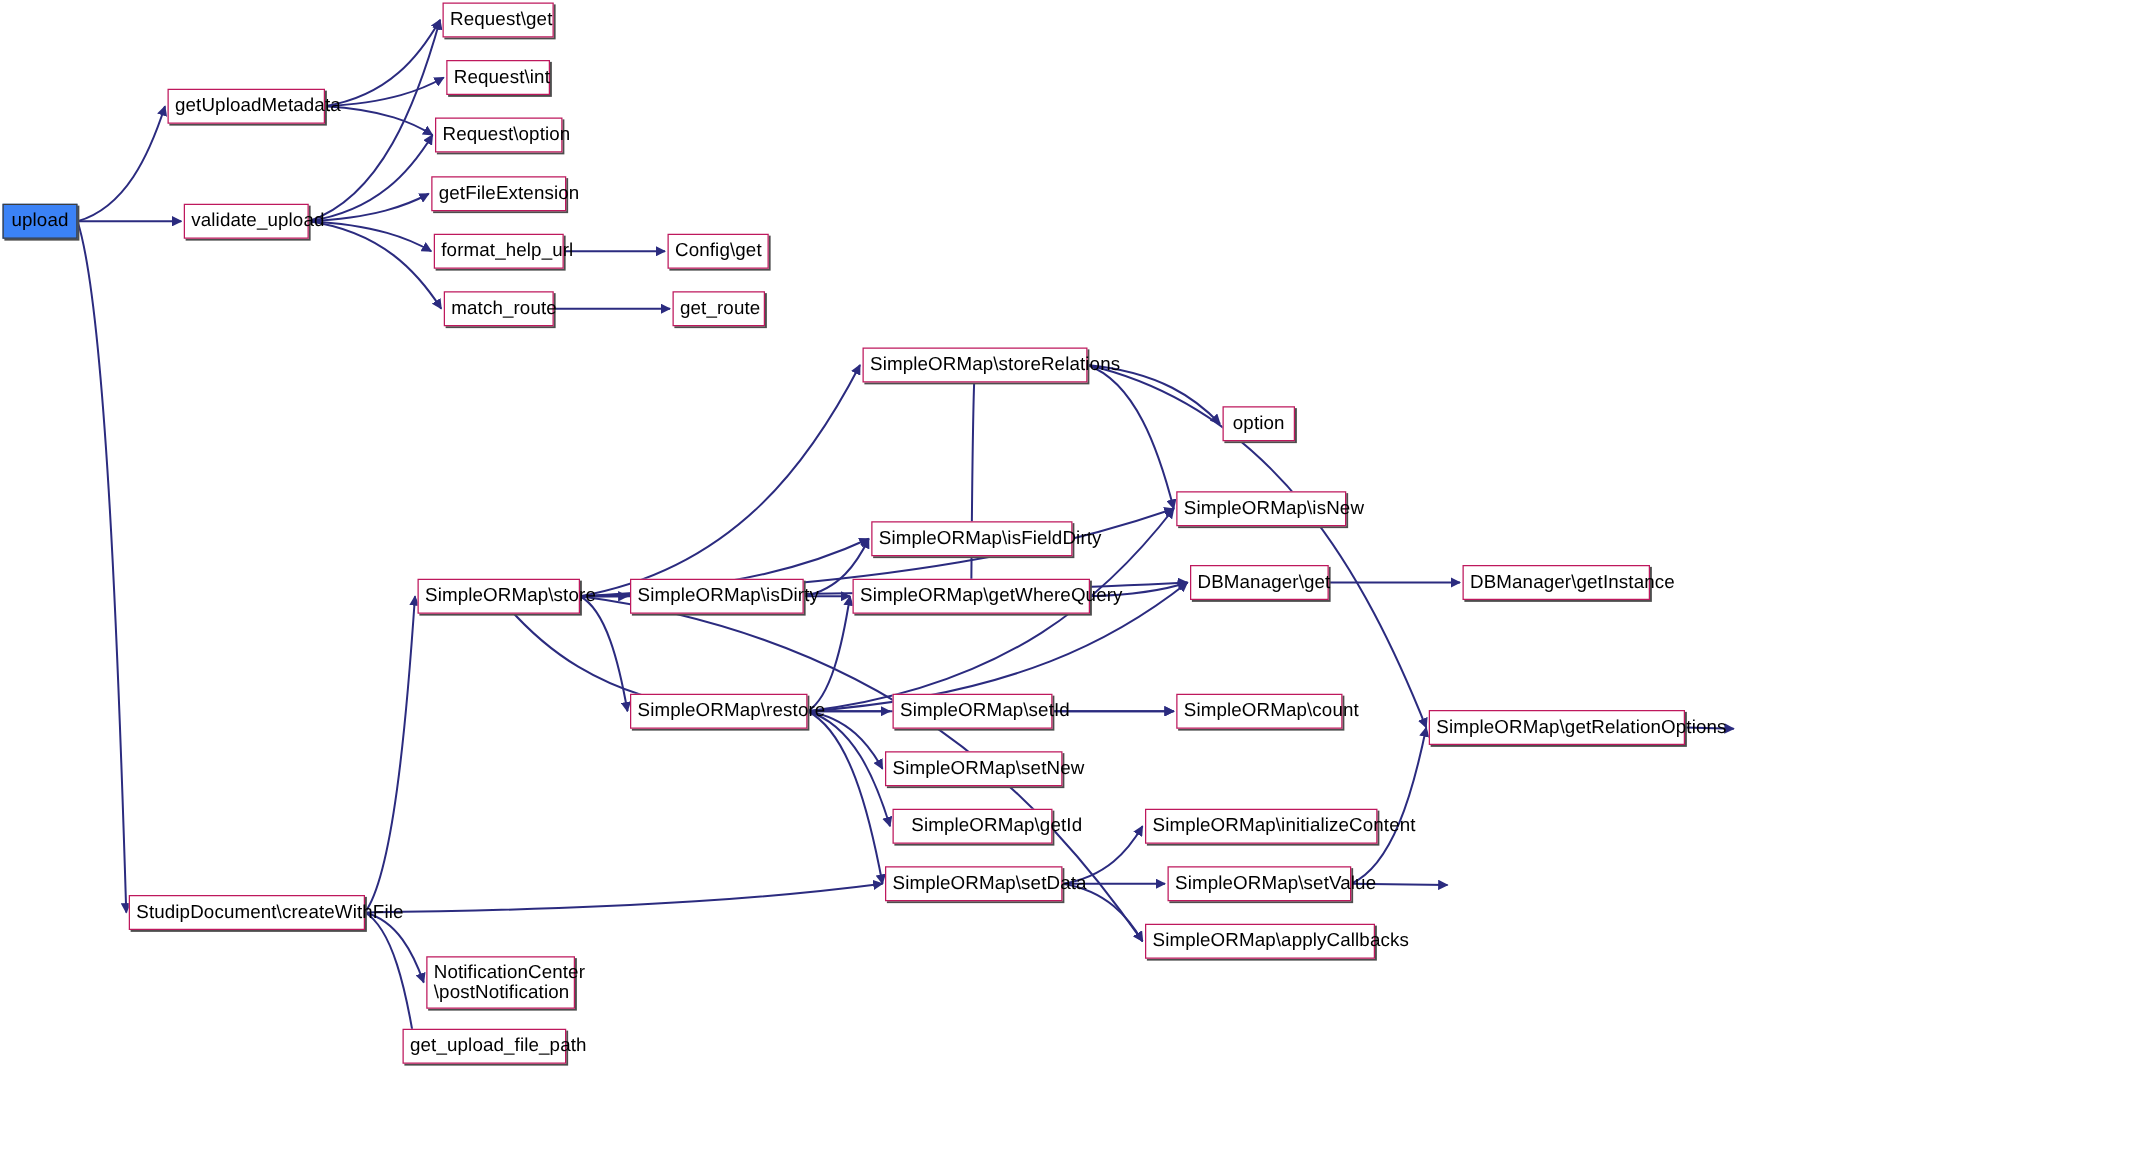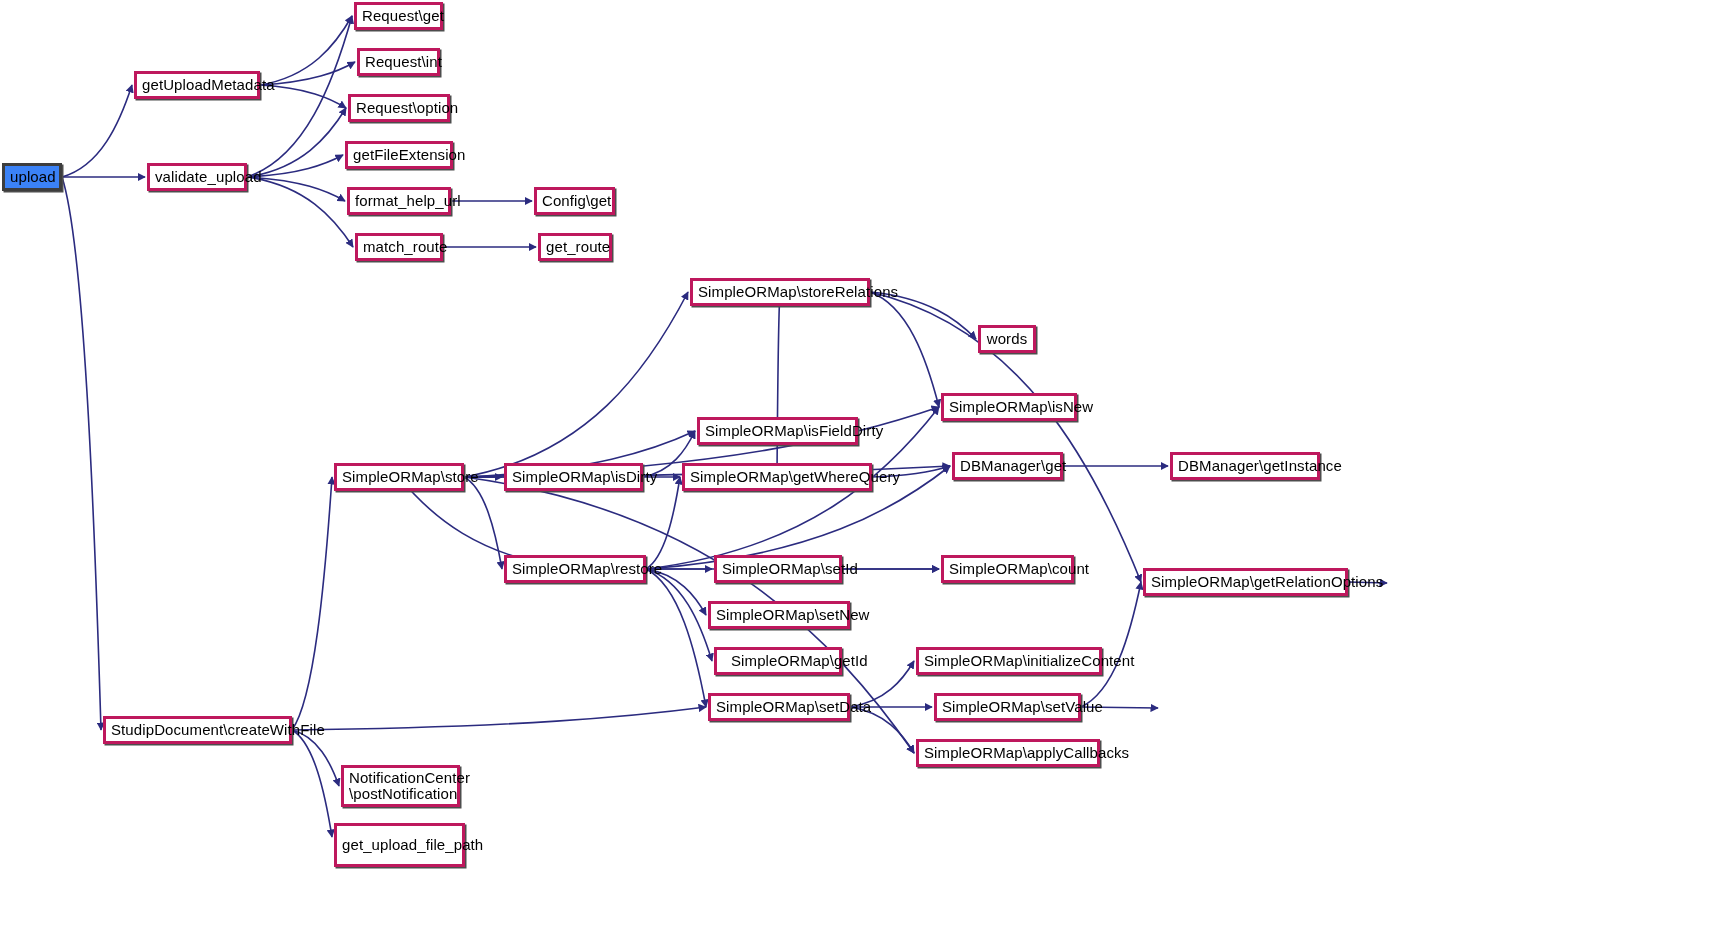--- a/index.html
+++ b/index.html
@@ -22,21 +22,21 @@
     left: 0;
     top: 0;
     width: 1725px;
     height: 940px;
     pointer-events: none;
   }
   .node {
     position: absolute;
     box-sizing: border-box;
     background: #ffffff;
-    border: 3px solid #be185d;
+    border: 1px solid #be185d;
     box-shadow: 1.5px 1.5px 0 0 #4d4d4d;
     color: #000000;
     font-family: "Liberation Sans", sans-serif;
     font-size: 15px;
     line-height: 1.08;
     letter-spacing: 0.1px;
     display: flex;
     align-items: center;
     justify-content: center;
     text-align: center;
@@ -118,35 +118,35 @@
     <div class="node" style="left: 147px; top: 163px; width: 100px; height: 28px;"><span class="node-label">validate_upload</span></div>
     <div class="node" style="left: 354px; top: 2px; width: 89px; height: 28px;"><span class="node-label">Request\get</span></div>
     <div class="node" style="left: 357px; top: 48px; width: 83px; height: 28px;"><span class="node-label">Request\int</span></div>
     <div class="node" style="left: 348px; top: 94px; width: 102px; height: 28px;"><span class="node-label">Request\option</span></div>
     <div class="node" style="left: 345px; top: 141px; width: 108px; height: 28px;"><span class="node-label">getFileExtension</span></div>
     <div class="node" style="left: 347px; top: 187px; width: 104px; height: 28px;"><span class="node-label">format_help_url</span></div>
     <div class="node" style="left: 355px; top: 233px; width: 88px; height: 28px;"><span class="node-label">match_route</span></div>
     <div class="node" style="left: 534px; top: 187px; width: 81px; height: 28px;"><span class="node-label">Config\get</span></div>
     <div class="node" style="left: 538px; top: 233px; width: 74px; height: 28px;"><span class="node-label">get_route</span></div>
     <div class="node" style="left: 690px; top: 278px; width: 180px; height: 28px;"><span class="node-label">SimpleORMap\storeRelations</span></div>
-    <div class="node" style="left: 978px; top: 325px; width: 58px; height: 28px;"><span class="node-label">words</span></div>
+    <div class="node" style="left: 978px; top: 325px; width: 58px; height: 28px;"><span class="node-label">option</span></div>
     <div class="node" style="left: 941px; top: 393px; width: 136px; height: 28px;"><span class="node-label">SimpleORMap\isNew</span></div>
     <div class="node" style="left: 697px; top: 417px; width: 161px; height: 28px;"><span class="node-label">SimpleORMap\isFieldDirty</span></div>
     <div class="node" style="left: 334px; top: 463px; width: 130px; height: 28px;"><span class="node-label">SimpleORMap\store</span></div>
     <div class="node" style="left: 504px; top: 463px; width: 139px; height: 28px;"><span class="node-label">SimpleORMap\isDirty</span></div>
     <div class="node" style="left: 682px; top: 463px; width: 190px; height: 28px;"><span class="node-label">SimpleORMap\getWhereQuery</span></div>
     <div class="node" style="left: 952px; top: 452px; width: 111px; height: 28px;"><span class="node-label">DBManager\get</span></div>
     <div class="node" style="left: 1170px; top: 452px; width: 150px; height: 28px;"><span class="node-label">DBManager\getInstance</span></div>
     <div class="node" style="left: 504px; top: 555px; width: 142px; height: 28px;"><span class="node-label">SimpleORMap\restore</span></div>
     <div class="node" style="left: 714px; top: 555px; width: 128px; height: 28px;"><span class="node-label">SimpleORMap\setId</span></div>
     <div class="node" style="left: 941px; top: 555px; width: 133px; height: 28px;"><span class="node-label">SimpleORMap\count</span></div>
     <div class="node" style="left: 1143px; top: 568px; width: 205px; height: 28px;"><span class="node-label">SimpleORMap\getRelationOptions</span></div>
     <div class="node" style="left: 708px; top: 601px; width: 142px; height: 28px;"><span class="node-label">SimpleORMap\setNew</span></div>
     <div class="node" style="left: 714px; top: 647px; width: 128px; height: 28px; padding-left: 14px;"><span class="node-label">SimpleORMap\getId</span></div>
     <div class="node" style="left: 916px; top: 647px; width: 186px; height: 28px; text-align: right;"><span class="node-label">SimpleORMap\initializeContent</span></div>
     <div class="node" style="left: 708px; top: 693px; width: 142px; height: 28px;"><span class="node-label">SimpleORMap\setData</span></div>
     <div class="node" style="left: 934px; top: 693px; width: 147px; height: 28px;"><span class="node-label">SimpleORMap\setValue</span></div>
     <div class="node" style="left: 916px; top: 739px; width: 184px; height: 28px;"><span class="node-label">SimpleORMap\applyCallbacks</span></div>
     <div class="node" style="left: 103px; top: 716px; width: 189px; height: 28px;"><span class="node-label">StudipDocument\createWithFile</span></div>
     <div class="node" style="left: 341px; top: 765px; width: 119px; height: 42px;"><span class="node-label">NotificationCenter
 \postNotification</span></div>
-    <div class="node" style="left: 334px; top: 823px; width: 131px; height: 44px;"><span class="node-label">get_upload_file_path</span></div>
+    <div class="node" style="left: 322px; top: 823px; width: 131px; height: 28px;"><span class="node-label">get_upload_file_path</span></div>
   </div>
 
 </body></html>

